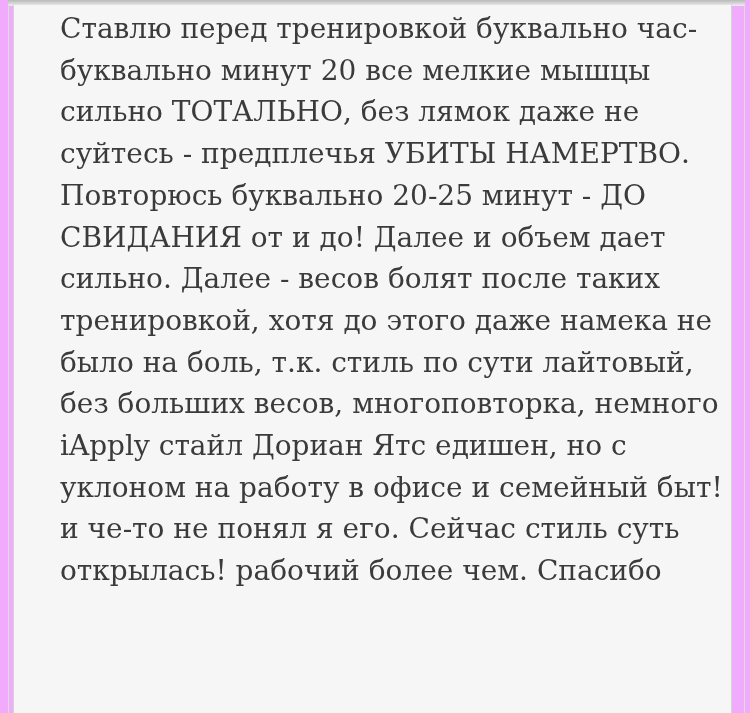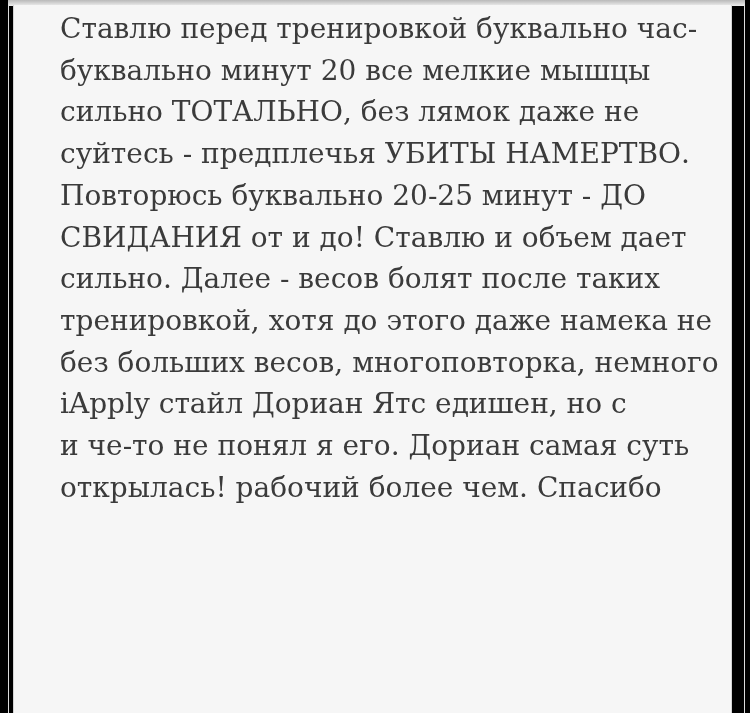--- a/index.html
+++ b/index.html
@@ -8,21 +8,21 @@
     width: 750px;
     height: 713px;
     overflow: hidden;
     background: #ffffff;
     font-family: "DejaVu Serif", "Liberation Serif", serif;
   }
   .viewport {
     position: relative;
     width: 750px;
     height: 713px;
-    background: #000000;
+    background: #f0abfc;
   }
   
   .top-strip {
     position: absolute;
     top: 0;
     left: 8px;
     width: 737px;
     height: 6px;
     background: linear-gradient(to bottom, #b9b9b9 0%, #d6d6d6 55%, #efefef 100%);
   }
@@ -67,22 +67,24 @@
   <div class="frame-line left"></div>
   <div class="frame-line right"></div>
 
   <div class="content-card">
     <div class="post-text">
         <div class="line">Ставлю перед тренировкой буквально час-</div>
         <div class="line">буквально минут 20 все мелкие мышцы</div>
         <div class="line">сильно ТОТАЛЬНО, без лямок даже не</div>
         <div class="line">суйтесь - предплечья УБИТЫ НАМЕРТВО.</div>
         <div class="line">Повторюсь буквально 20-25 минут - ДО</div>
-        <div class="line">СВИДАНИЯ от и до! Ставлю и объем дает</div>
+        <div class="line">СВИДАНИЯ от и до! Далее и объем дает</div>
         <div class="line">сильно. Далее - весов болят после таких</div>
         <div class="line">тренировкой, хотя до этого даже намека не</div>
+        <div class="line">было на боль, т.к. стиль по сути лайтовый,</div>
         <div class="line">без больших весов, многоповторка, немного</div>
         <div class="line">iApply стайл Дориан Ятс едишен, но с</div>
-        <div class="line">и че-то не понял я его. Дориан самая суть</div>
+        <div class="line">уклоном на работу в офисе и семейный быт!</div>
+        <div class="line">и че-то не понял я его. Сейчас стиль суть</div>
         <div class="line">открылась! рабочий более чем. Спасибо</div>
       </div>
   </div>
 </div>
 
 </body></html>

